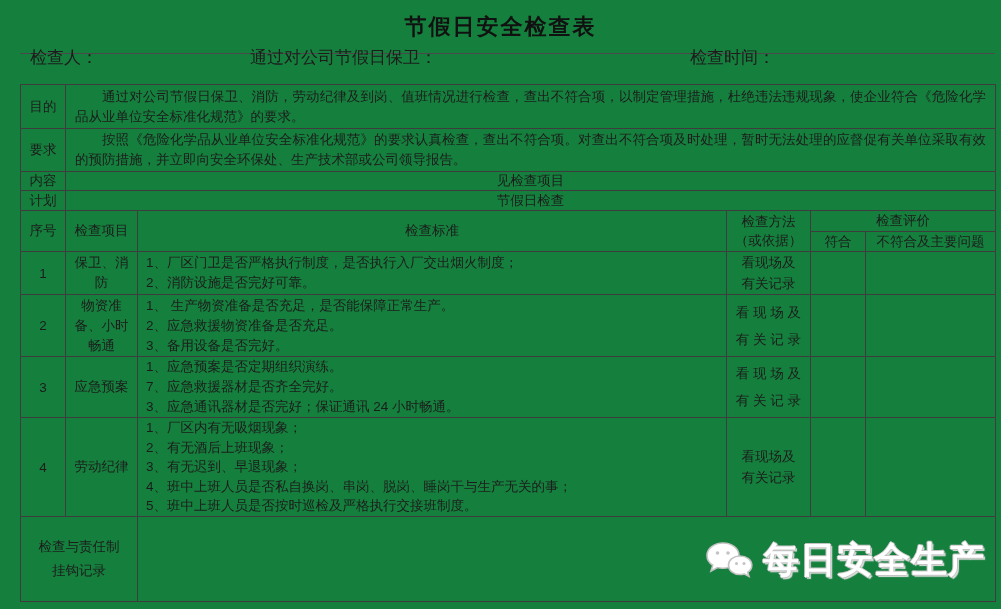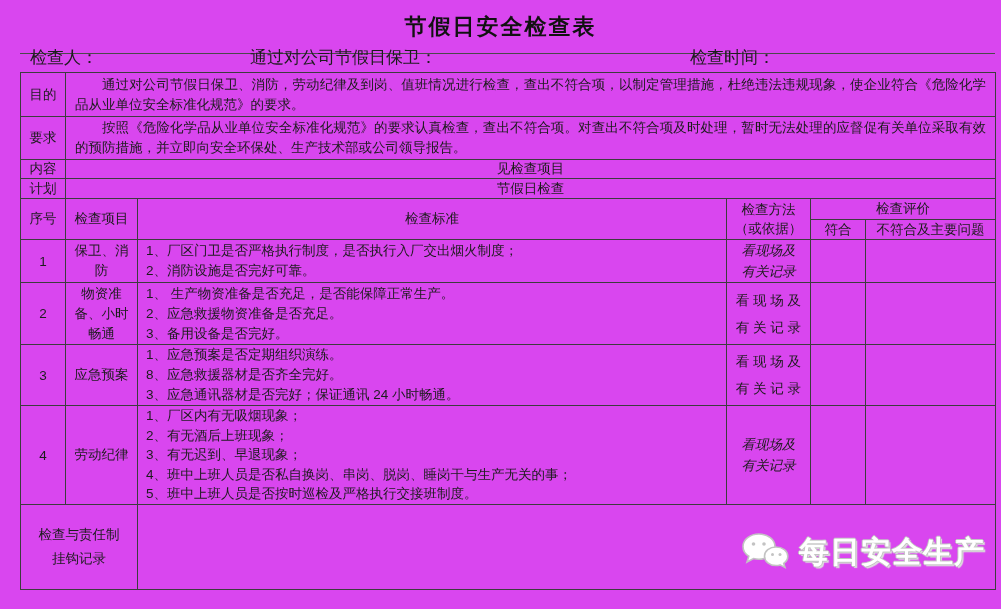--- a/index.html
+++ b/index.html
@@ -1,21 +1,21 @@
 <!DOCTYPE html>
 <html><head>
 <meta charset="utf-8">
 <style>
   * { margin: 0; padding: 0; box-sizing: border-box; }
   html, body { background: #ffffff; }
   .page {
     position: relative;
     width: 1001px;
     height: 609px;
-    background: #d946ef;
+    background: #15803d;
     font-family: "Liberation Sans", sans-serif;
     color: #1c1c1c;
     overflow: hidden;
   }
   .doc-title {
     position: absolute;
     top: 12px;
     left: 0;
     width: 100%;
     text-align: center;
@@ -39,21 +39,21 @@
     height: 22px;
     font-size: 17px;
   }
   .info-bar span { position: absolute; top: 2px; white-space: nowrap; }
   .info-inspector { left: 10px; }
   .info-unit { left: 230px; }
   .info-time { left: 670px; }
 
   table.main {
     position: absolute;
-    top: 72px;
+    top: 84px;
     left: 20px;
     width: 975px;
     border-collapse: collapse;
     table-layout: fixed;
     font-size: 13.5px;
     color: #1c1c1c;
   }
   table.main td {
     border: 1px solid #3d3d3d;
     vertical-align: middle;
@@ -67,34 +67,34 @@
     text-align: justify;
     line-height: 20px;
   }
   .meta-simple { text-align: center; }
   .hdr { text-align: center; }
   .hdr-line { line-height: 19px; text-align: center; }
   .std-cell { padding: 0 8px; }
   .std-line { line-height: 20px; text-align: left; }
   .std-line-tight { line-height: 19.6px; text-align: left; }
   .item-wrap { width: 58px; margin: 0 auto; text-align: center; line-height: 20px; }
-  .method-line { text-align: center; line-height: 21px; font-style: italic; }
+  .method-line { text-align: center; line-height: 21px; }
   .method-spread { text-align: center; line-height: 27px; }
   .footer-label-wrap { width: 82px; margin: 16px auto; text-align: center; line-height: 24px; }
   .footer-cell { position: relative; }
   .watermark {
     position: absolute;
     right: 10px;
     bottom: 16px;
     display: flex;
     align-items: center;
     gap: 8px;
   }
   .watermark-text {
-    font-size: 30px;
+    font-size: 36px;
     font-weight: bold;
     letter-spacing: 1px;
     color: #ffffff;
     text-shadow:
       1px 0 0 #c3c3c3, -1px 0 0 #c3c3c3,
       0 1px 0 #c3c3c3, 0 -1px 0 #c3c3c3,
       2px 2px 1px #dedede;
     white-space: nowrap;
   }
   .watermark-icon svg { display: block; }
@@ -196,21 +196,21 @@
       <td></td>
     </tr>
 
     <tr style="height:61px">
       <td class="c-center">3</td>
       <td>
             <div class="item-wrap">应急预案</div>
           </td>
       <td class="std-cell">
         <div class="std-line">1、应急预案是否定期组织演练。</div>
-        <div class="std-line">8、应急救援器材是否齐全完好。</div>
+        <div class="std-line">7、应急救援器材是否齐全完好。</div>
         <div class="std-line">3、应急通讯器材是否完好；保证通讯 24 小时畅通。</div>
       </td>
       <td>
         <div class="method-spread">看 现 场 及</div>
         <div class="method-spread">有 关 记 录</div>
       </td>
       <td></td>
       <td></td>
     </tr>
 

